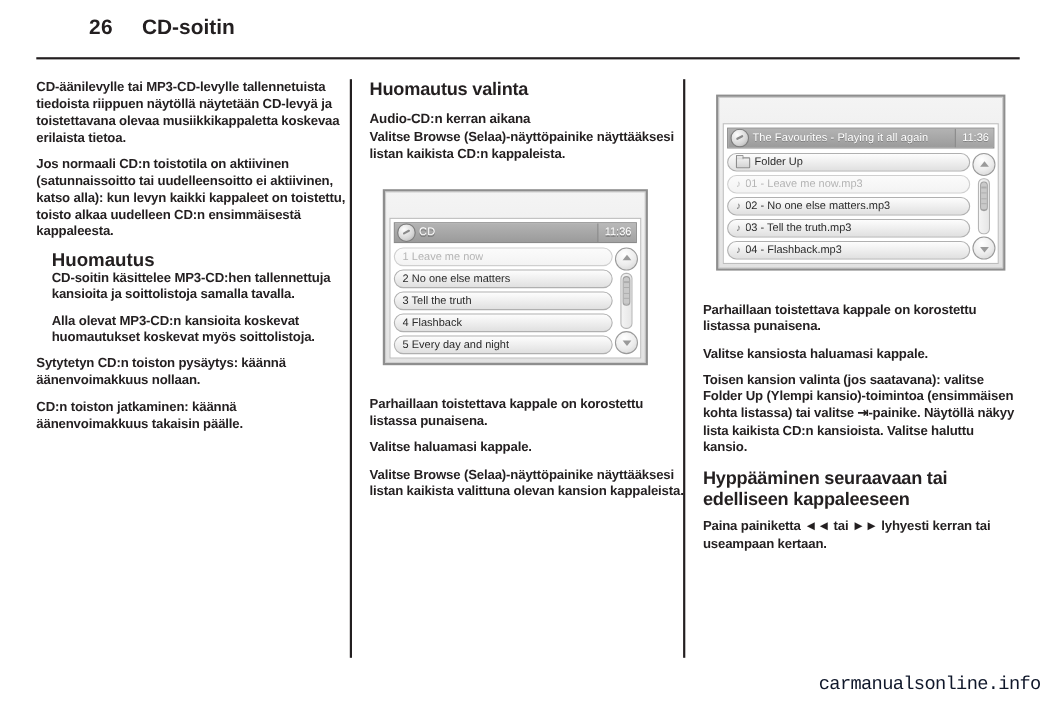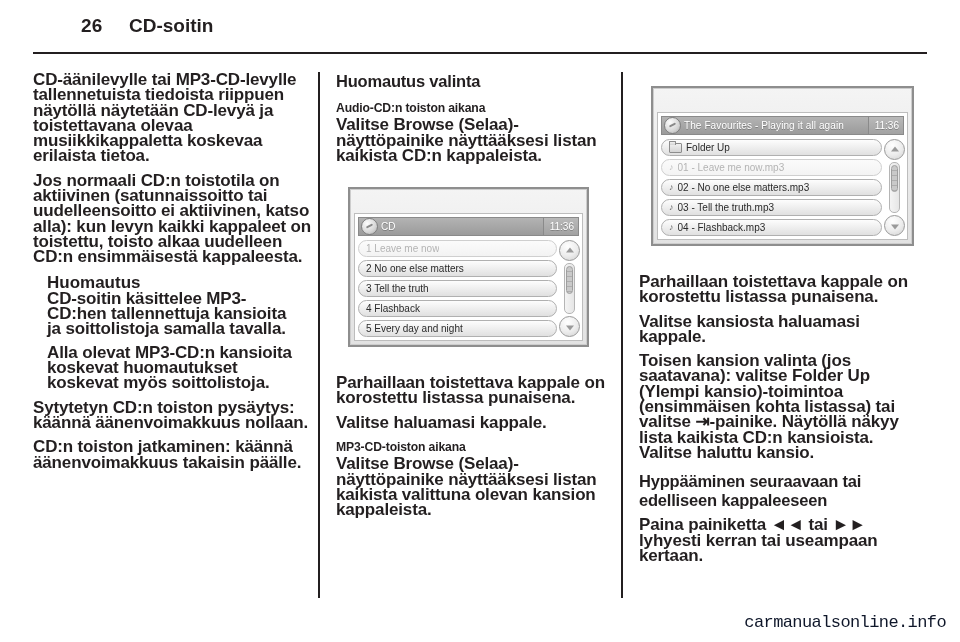--- a/index.html
+++ b/index.html
@@ -73,21 +73,21 @@
     width: 2px;
     height: 526px;
     background: #231f20;
   }
   .div-1 { left: 318px; }
   .div-2 { left: 621px; }
 
   
   p {
     margin: 0 0 9px 0;
-    font-size: 17px;
+    font-size: 12px;
     font-weight: bold;
     line-height: 15.3px;
     letter-spacing: -0.15px;
     text-align: left;
   }
   h2 {
     margin: 12px 0 7px 0;
     font-size: 16.5px;
     font-weight: bold;
     line-height: 19px;
@@ -358,21 +358,21 @@
       <p>CD-soitin käsittelee MP3-CD:hen tallennettuja kansioita ja soittolistoja samalla tavalla.</p>
       <p>Alla olevat MP3-CD:n kansioita koskevat huomautukset koskevat myös soittolistoja.</p>
     </div>
 
     <p>Sytytetyn CD:n toiston pysäytys: käännä äänenvoimakkuus nollaan.</p>
     <p>CD:n toiston jatkaminen: käännä äänenvoimakkuus takaisin päälle.</p>
   </div>
 
   <div class="col col-2">
     <h2 class="first">Huomautus valinta</h2>
-    <h3>Audio-CD:n toiston aikana</h3>
+    <h3>Audio-CD:n kerran aikana</h3>
     <p>Valitse Browse (Selaa)-näyttöpainike näyttääksesi listan kaikista CD:n kappaleista.</p>
 
     <div class="shot shot-2">
       <div class="screen">
         <div class="screen-inner">
 
           <div class="titlebar">
             <div class="tb-icon"></div>
             <div class="tb-title">CD</div>
             <div class="tb-clock">11:36</div>
@@ -405,21 +405,20 @@
             </div>
           </div>
 
         </div>
       </div>
     </div>
 
     <p>Parhaillaan toistettava kappale on korostettu listassa punaisena.</p>
     <p>Valitse haluamasi kappale.</p>
 
-    <h3>MP3-CD-toiston aikana</h3>
     <p>Valitse Browse (Selaa)-näyttöpainike näyttääksesi listan kaikista valittuna olevan kansion kappaleista.</p>
   </div>
 
   <div class="col col-3">
 
     <div class="shot shot-3">
       <div class="screen">
         <div class="screen-inner">
 
           <div class="titlebar">

